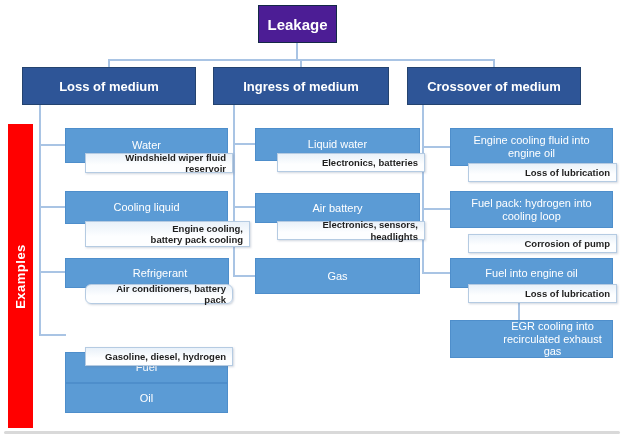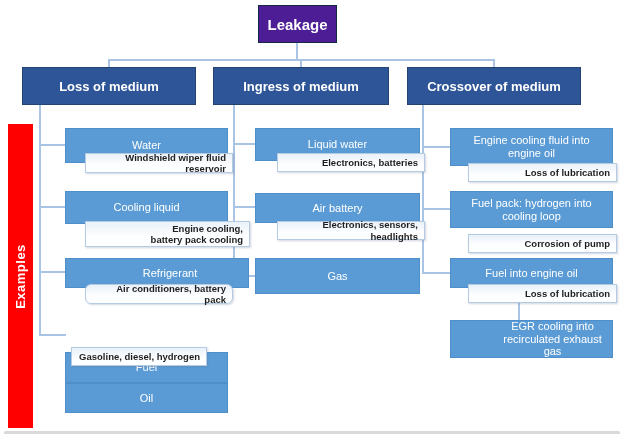--- a/index.html
+++ b/index.html
@@ -86,25 +86,25 @@
     <span>Examples</span>
   </div>
 
   <div class="box child" style="left:65px;top:128px;width:163px;height:35px;">Water</div>
   <div class="example" style="left:85px;top:153px;width:148px;height:20px;">Windshield wiper fluid reservoir</div>
 
   <div class="box child" style="left:65px;top:191px;width:163px;height:33px;">Cooling liquid</div>
   <div class="example" style="left:85px;top:221px;width:165px;height:26px;">Engine cooling,
 battery pack cooling</div>
 
-  <div class="box child" style="left:65px;top:258px;width:184px;height:30px;padding-left:32px;">Refrigerant</div>
+  <div class="box child" style="left:65px;top:258px;width:164px;height:30px;padding-left:32px;">Refrigerant</div>
   <div class="example" style="left:85px;top:284px;width:148px;height:20px;border-radius:6px;">Air conditioners, battery pack</div>
 
   <div class="box child" style="left:65px;top:320px;width:163px;height:31px;margin-top:32px;">Fuel</div>
-  <div class="example" style="left:71px;top:347px;width:136px;height:19px;">Gasoline, diesel, hydrogen</div>
+  <div class="example" style="left:85px;top:347px;width:148px;height:19px;">Gasoline, diesel, hydrogen</div>
 
   <div class="box child" style="left:65px;top:383px;width:163px;height:30px;">Oil</div>
 
   <div class="box child" style="left:255px;top:128px;width:165px;height:33px;">Liquid water</div>
   <div class="example" style="left:277px;top:153px;width:148px;height:19px;">Electronics, batteries</div>
 
   <div class="box child" style="left:255px;top:193px;width:165px;height:30px;">Air battery</div>
   <div class="example" style="left:277px;top:221px;width:148px;height:19px;">Electronics, sensors, headlights</div>
 
   <div class="box child" style="left:255px;top:258px;width:165px;height:36px;">Gas</div>

